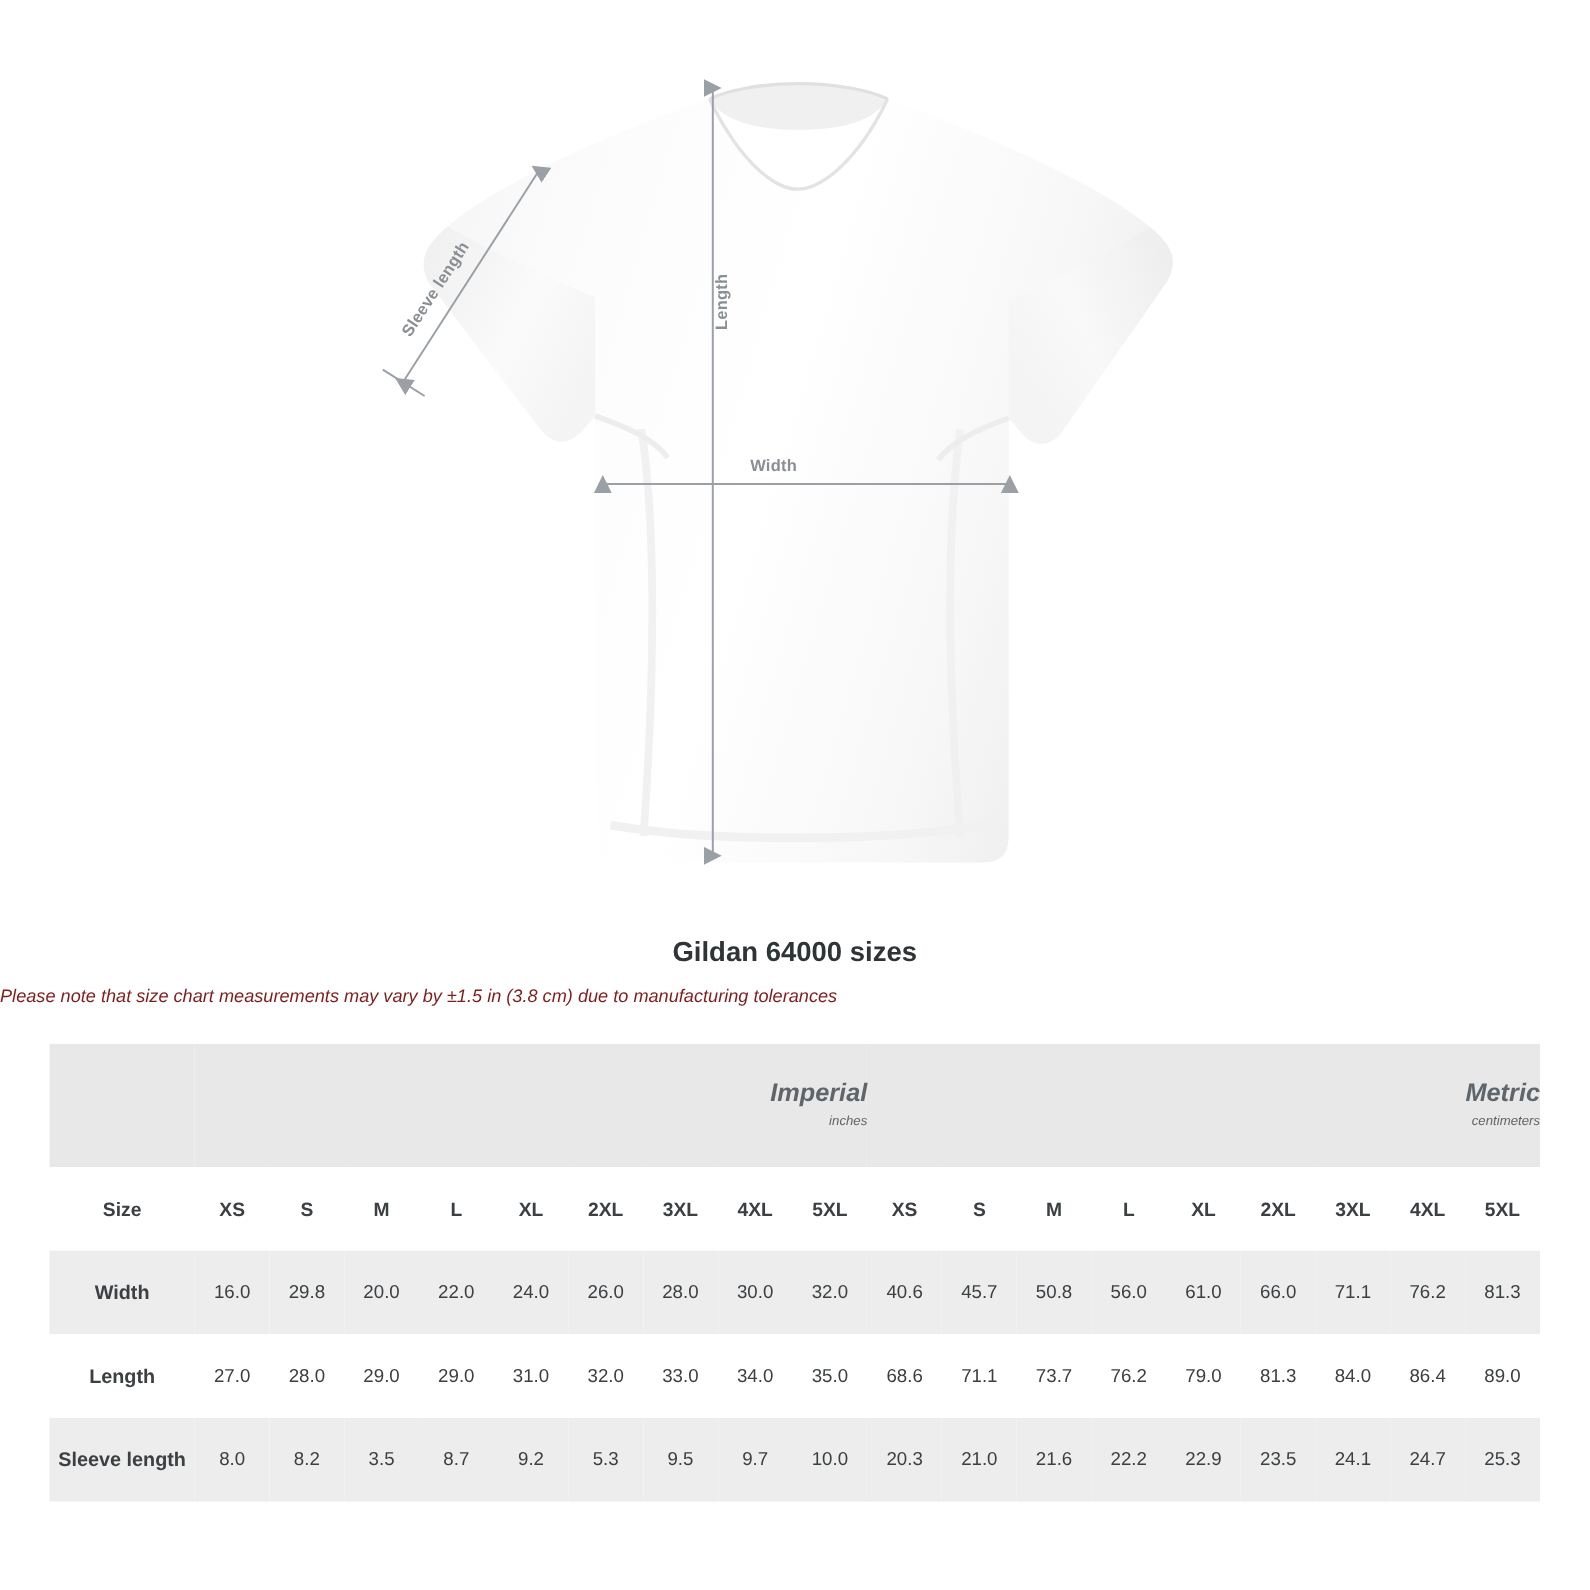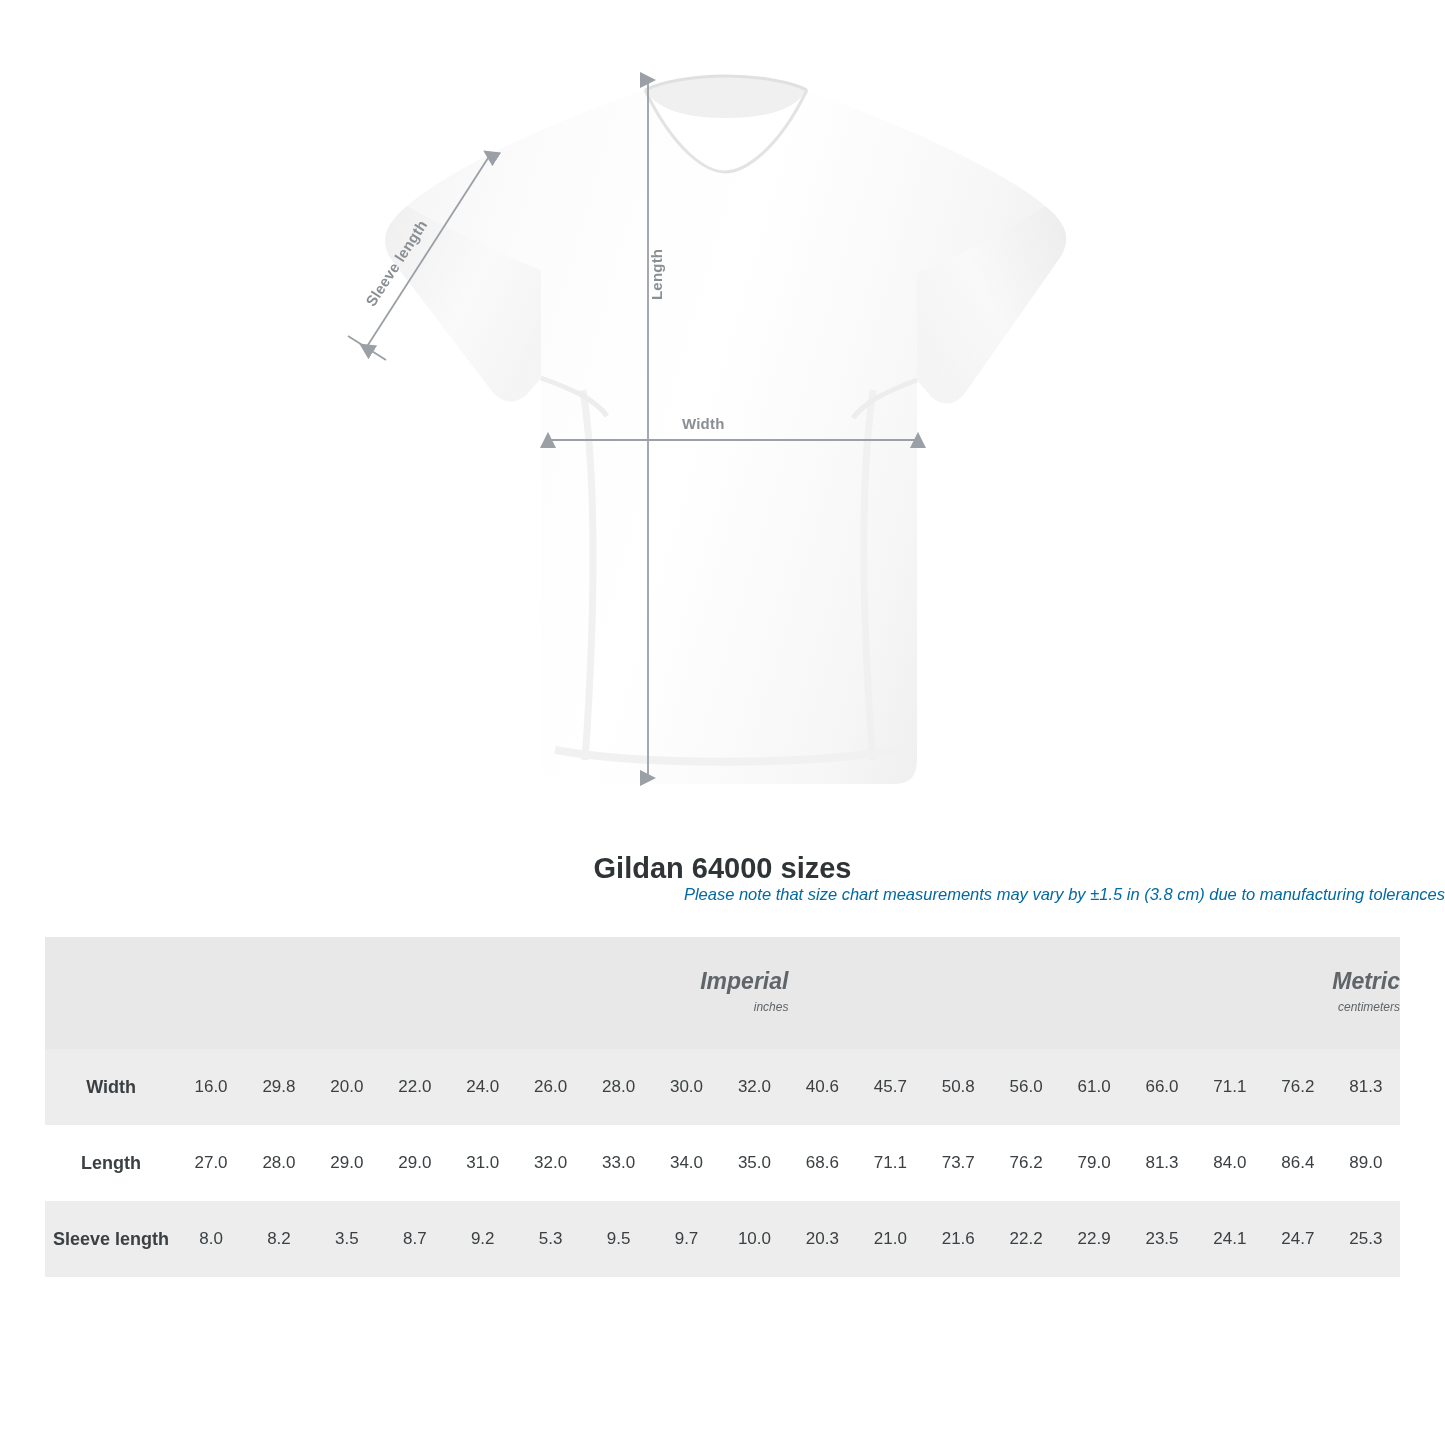--- a/index.html
+++ b/index.html
@@ -69,30 +69,31 @@
   .label-sleeve {
     left: 362px;
     top: 300px;
     transform: rotate(-57deg);
     transform-origin: left top;
   }
 
   
   .title {
     text-align: center;
-    font-size: 29px;
+    font-size: 25px;
     font-weight: bold;
     color: #2f3437;
     margin-top: 22px;
   }
   .subtitle {
-    text-align: right;
+    text-align: left;
     font-size: 16.5px;
     font-style: italic;
-    color: #0369a1;
+    color: #7f1d1d;
+    margin-top: 16px;
   }
 
   
   .table-wrap {
     margin: 33px 45px 0 45px;
     width: 1355px;
   }
   table {
     border-collapse: collapse;
     width: 100%;
@@ -260,20 +261,41 @@
           <td colspan="9">
             <div class="unit-name">Imperial</div>
             <div class="unit-sub">inches</div>
           </td>
           <td colspan="9">
             <div class="unit-name">Metric</div>
             <div class="unit-sub">centimeters</div>
           </td>
         </tr>
 
+        <tr class="hdr row-white">
+          <td class="rowlabel">Size</td>
+          <td>XS</td>
+          <td>S</td>
+          <td>M</td>
+          <td>L</td>
+          <td>XL</td>
+          <td>2XL</td>
+          <td>3XL</td>
+          <td>4XL</td>
+          <td>5XL</td>
+          <td>XS</td>
+          <td>S</td>
+          <td>M</td>
+          <td>L</td>
+          <td>XL</td>
+          <td>2XL</td>
+          <td>3XL</td>
+          <td>4XL</td>
+          <td>5XL</td>
+        </tr>
 
         <tr class="row-grey">
           <td class="rowlabel">Width</td>
           <td>16.0</td>
           <td>29.8</td>
           <td>20.0</td>
           <td>22.0</td>
           <td>24.0</td>
           <td>26.0</td>
           <td>28.0</td>

